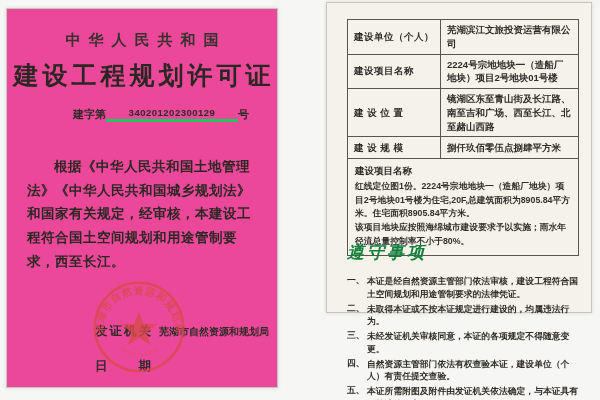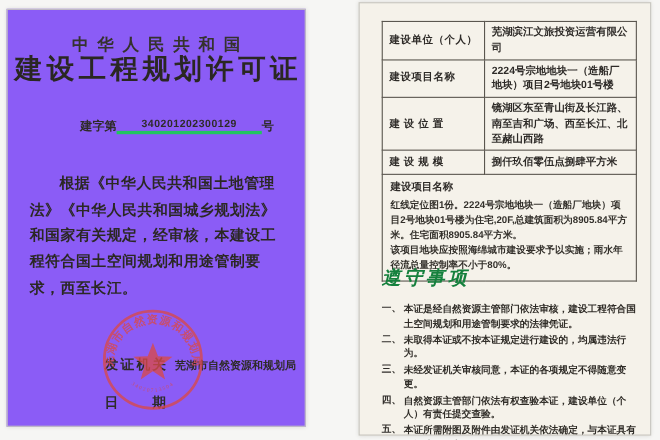--- a/index.html
+++ b/index.html
@@ -6,35 +6,35 @@
   html, body { width: 600px; height: 400px; }
   body {
     position: relative;
     background: #f6f6f4;
     font-family: "Liberation Serif", "DejaVu Serif", serif;
     color: #2e2b28;
     overflow: hidden;
   }
   .page {
     position: absolute;
-    background: #8b5cf6;
+    background: #ec4899;
     border: 1px solid #c6c5bf;
     box-shadow: 0 0 4px rgba(0,0,0,0.12);
   }
   .page-left  { left: 6px;  top: 8px;  width: 272px; height: 380px; }
-  .page-right { left: 326px; top: 2px; width: 266px; height: 394px; background: #f5f2ea; }
+  .page-right { left: 326px; top: 2px; width: 266px; height: 311px; background: #f5f2ea; }
 
   
   .country {
     position: absolute; top: 22px; left: 0; right: 0;
     text-align: center; font-size: 15px; font-weight: 600;
     letter-spacing: 8px; text-indent: 8px; color: #35322e;
   }
   .main-title {
-    position: absolute; top: 37px; left: 0; right: 0;
+    position: absolute; top: 50px; left: 0; right: 0;
     text-align: center; font-size: 25px; font-weight: 800;
     letter-spacing: 4px; text-indent: 4px; color: #2a2723;
   }
   .license-line {
     position: absolute; top: 98px; left: 0; right: 28px;
     text-align: right; font-size: 11px; font-weight: 600;
   }
   .license-line .no {
     display: inline-block; width: 132px;
     border-bottom: 3px solid #22c55e;

